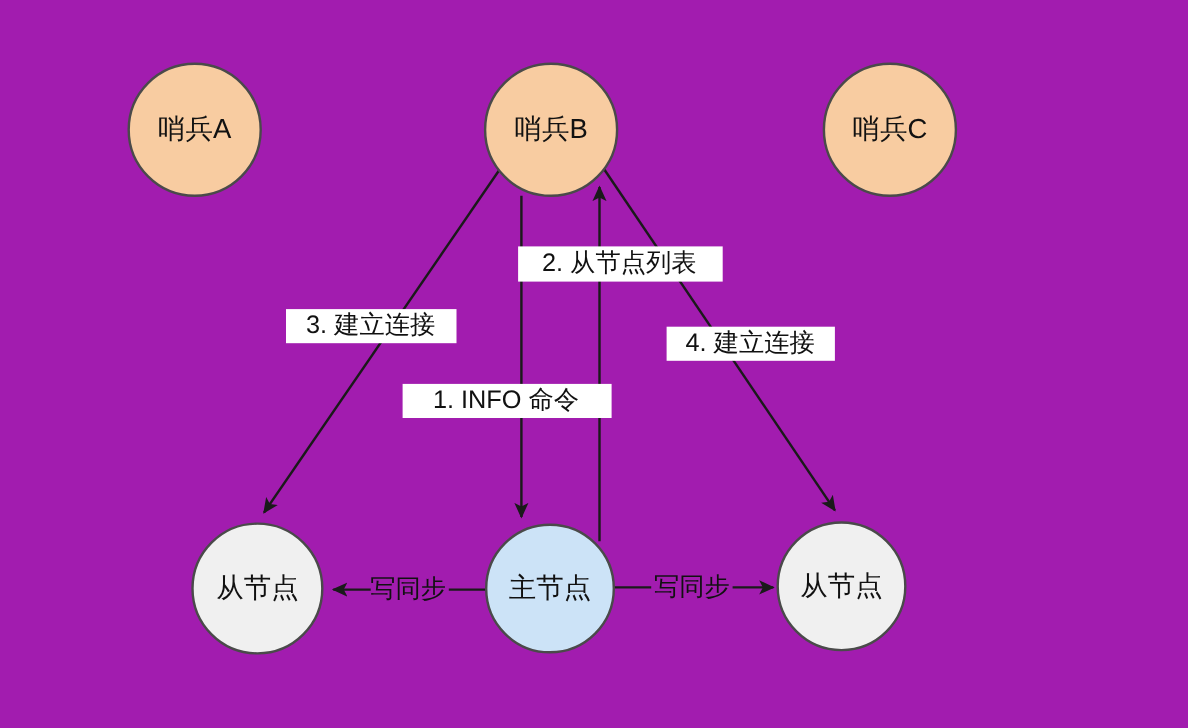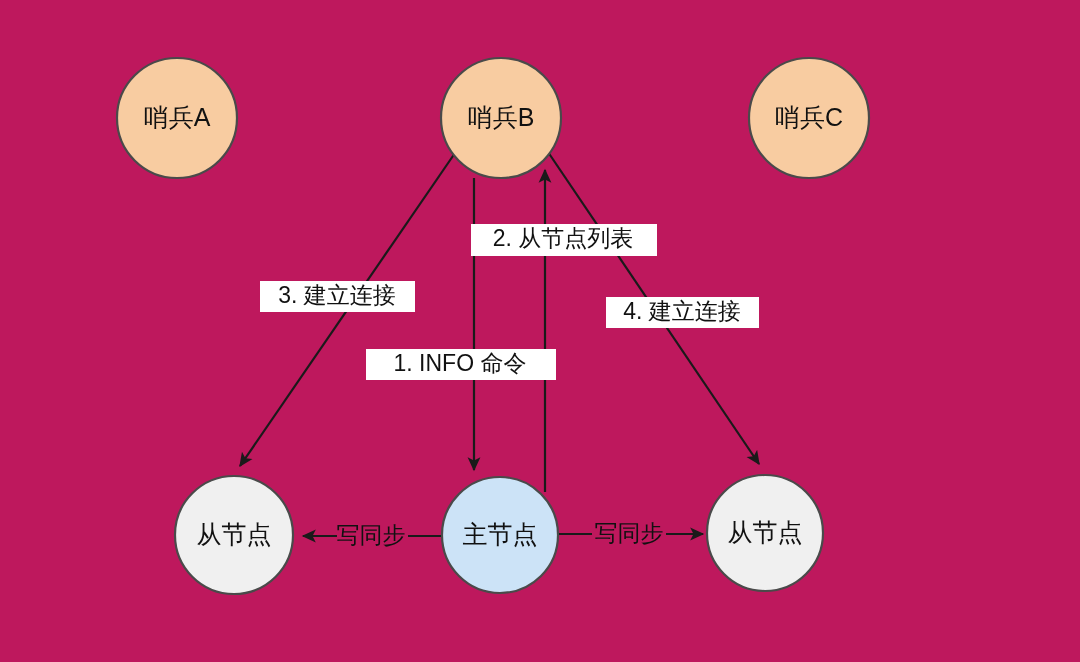--- a/index.html
+++ b/index.html
@@ -11,21 +11,21 @@
     width: 1080px;
     height: 662px;
     font-family: "Liberation Sans", "DejaVu Sans", sans-serif;
     overflow: hidden;
     position: relative;
   }
   #diagram-root {
     position: relative;
     width: 1080px;
     height: 662px;
-    background: #be185d;
+    background: #a21caf;
   }
   svg.diagram-canvas {
     position: absolute;
     top: 0;
     left: 0;
     width: 1080px;
     height: 662px;
   }
   .node-label {
     font-size: 25px;

